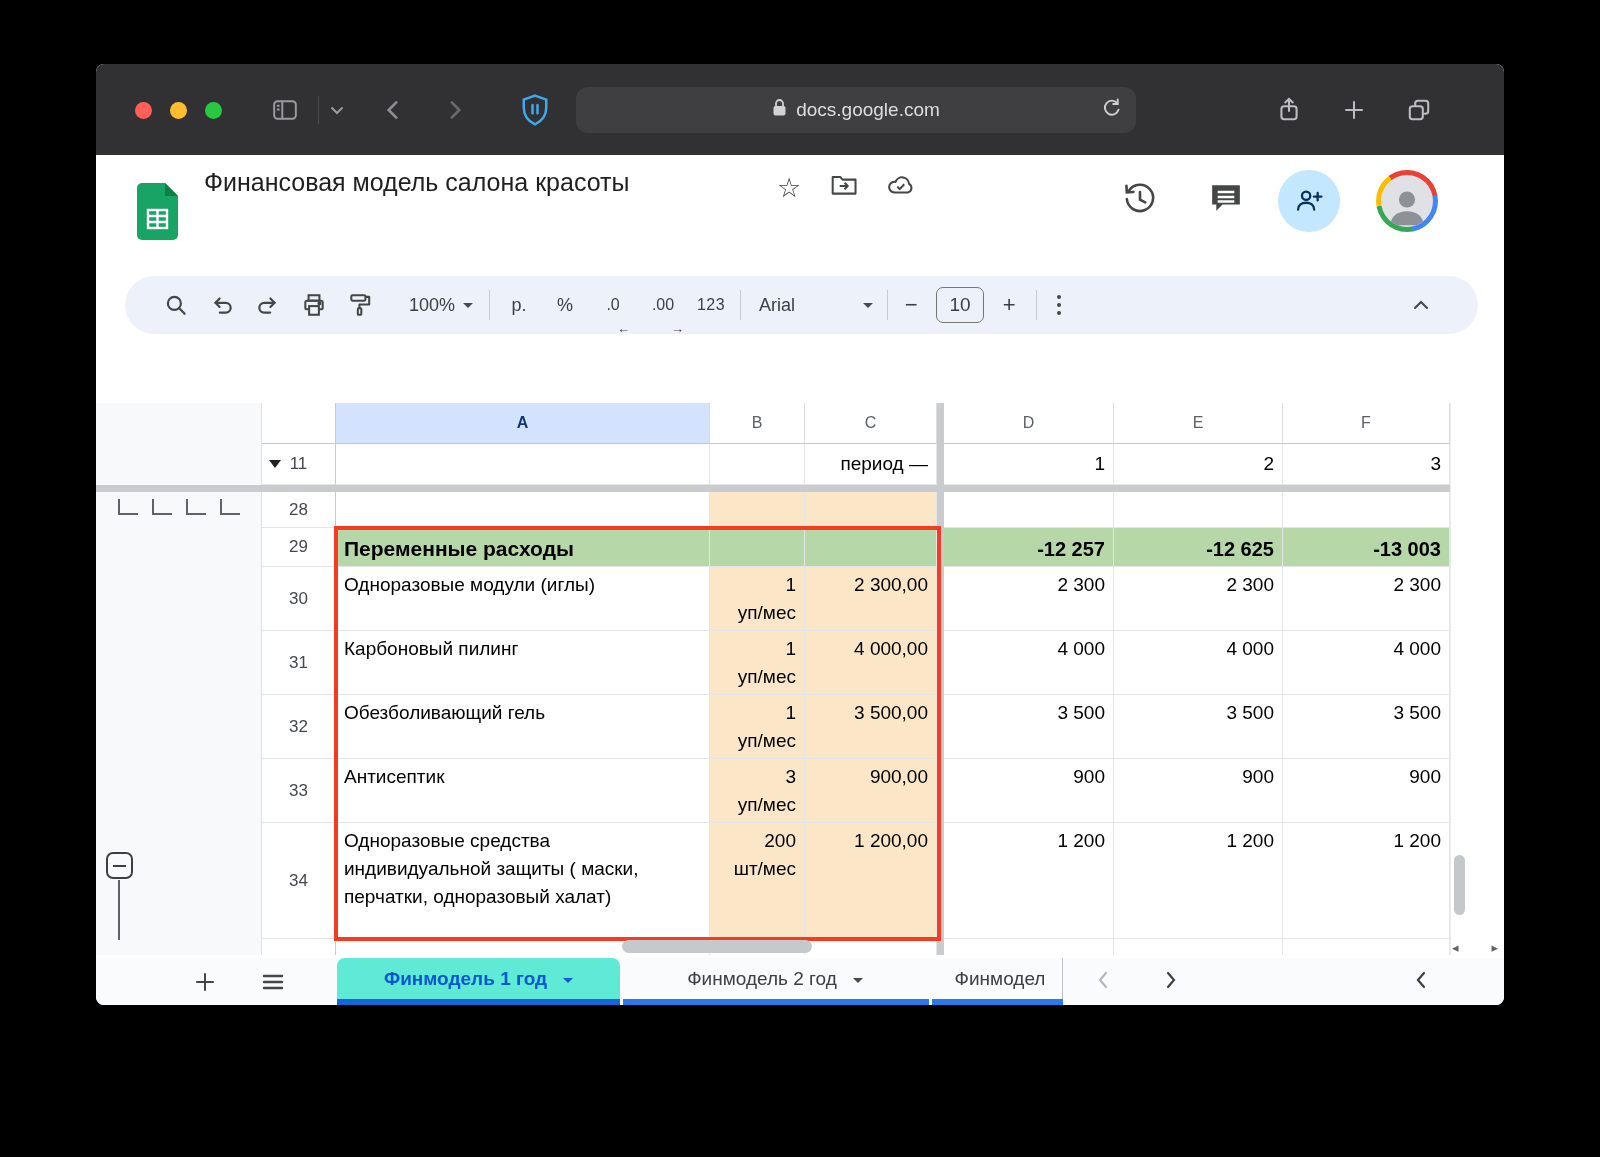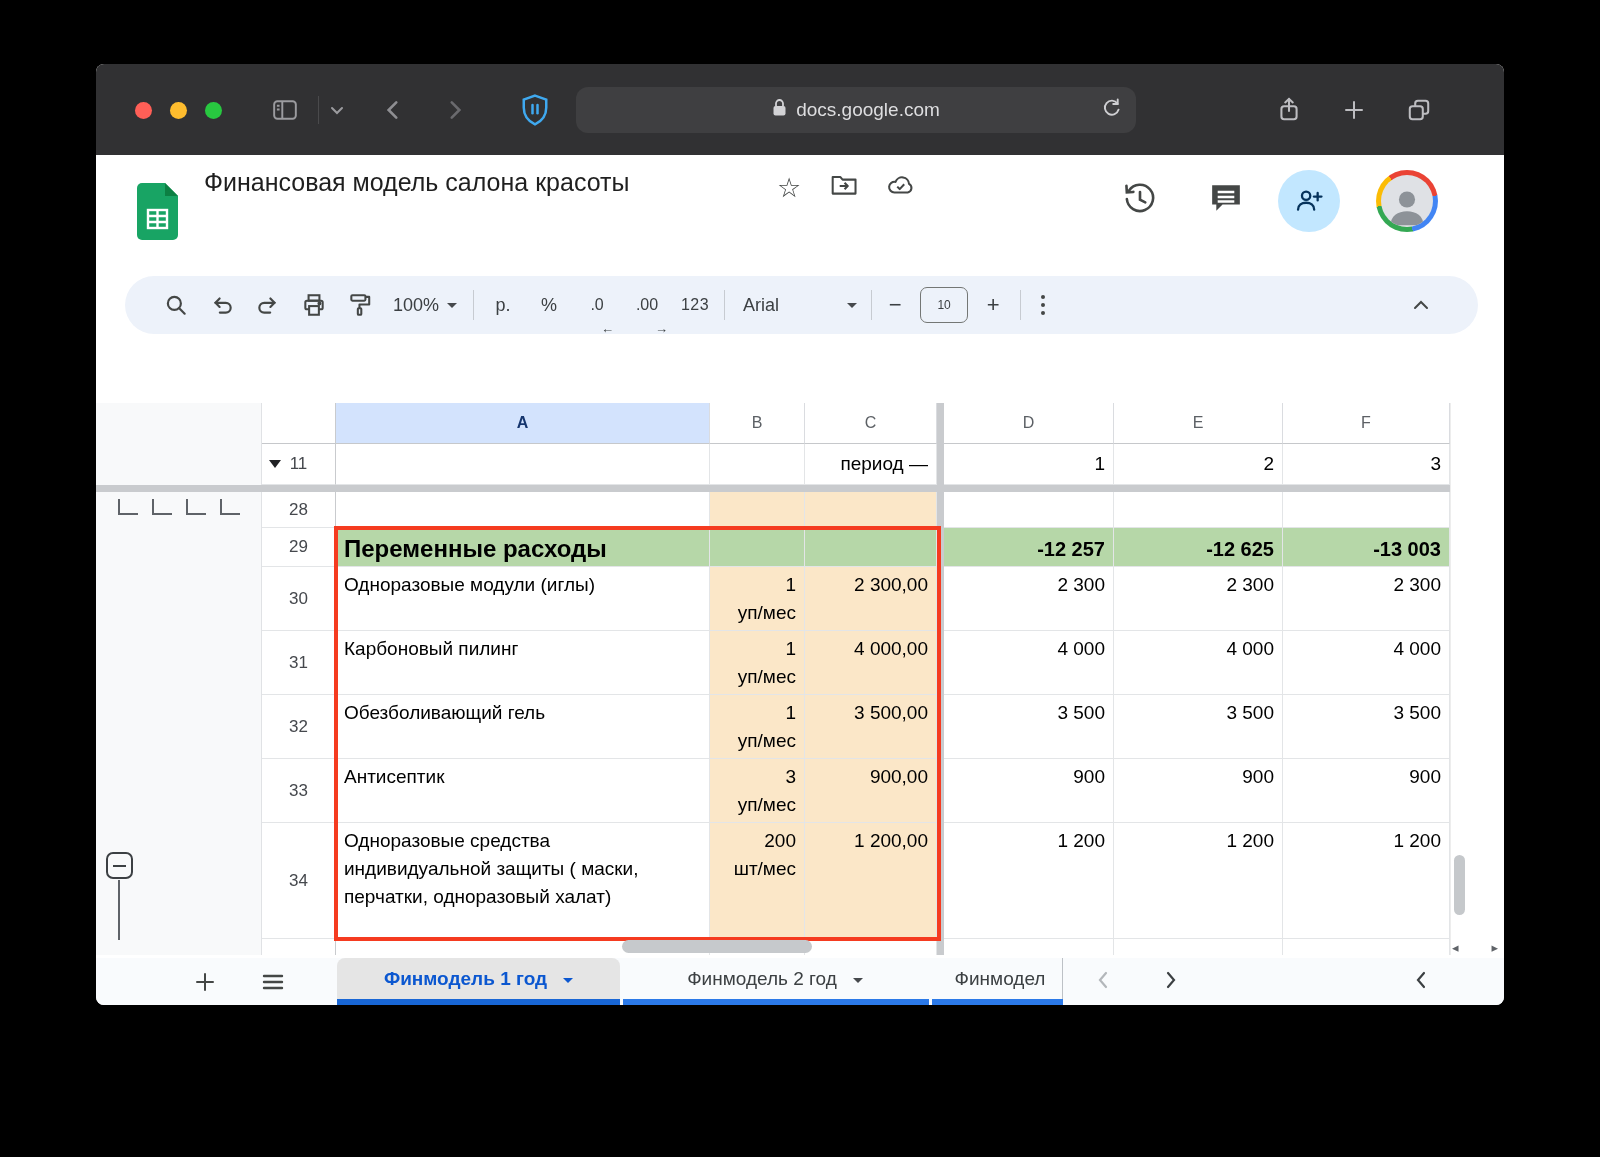--- a/index.html
+++ b/index.html
@@ -30,21 +30,21 @@
   .avatar{position:absolute;left:1280px;top:15px;width:62px;height:62px;border-radius:50%;background:conic-gradient(#ea4335 0 22%,#4285f4 22% 47%,#34a853 47% 72%,#fbbc05 72% 90%,#ea4335 90%);display:flex;align-items:center;justify-content:center}
   .avatar .inner{width:52px;height:52px;border-radius:50%;background:#dfe1e5;display:flex;align-items:flex-end;justify-content:center;overflow:hidden}
 
   
   .toolbar{position:absolute;left:29px;top:212px;width:1353px;height:58px;background:#edf2fa;border-radius:29px;display:flex;align-items:center;color:#3c4043;font-size:18px}
   .tbi{display:flex;align-items:center;justify-content:center;height:40px;min-width:46px}
   .tsep{width:1px;height:30px;background:#c7cbd1;margin:0 6px}
   .car{width:0;height:0;border:5.5px solid transparent;border-top-color:#46494d;margin-left:8px;margin-top:6px}
   .dec{position:relative;font-size:16px;min-width:50px;text-align:center}
   .dec .arr{position:absolute;bottom:-11px;font-size:13px}
-  .fsbox{width:48px;height:36px;border:1.5px solid #747775;border-radius:7px;display:flex;align-items:center;justify-content:center;font-size:12px;margin:0 8px}
+  .fsbox{width:48px;height:36px;border:1.5px solid #747775;border-radius:7px;display:flex;align-items:center;justify-content:center;font-size:19px;margin:0 8px}
   .vdots{display:flex;flex-direction:column;gap:4px;margin:0 14px}
   .vdots i{width:4px;height:4px;border-radius:50%;background:#444746}
 
   
   .fbar{position:absolute;left:0;top:283px;width:1408px;height:56px;background:#fff;border-bottom:1px solid #d7d9dc;display:flex;align-items:center}
   .namebox{width:190px;padding-left:27px;font-size:18px;color:#202124;display:flex;align-items:center}
   .fdiv{width:1px;height:30px;background:#d7d9dc}
   .fx{font-family:"DejaVu Serif",serif;font-style:italic;color:#9aa0a6;font-size:19px;margin-left:22px}
 
   
@@ -68,38 +68,38 @@
   .hdr{height:41px}
   .hdr .c{display:flex;align-items:center;justify-content:center;font-size:16px;color:#5c6065;padding:0;border-right:1px solid #dadce0;border-bottom:1px solid #c6c8cb}
   .hdr .rn{border-bottom:1px solid #c6c8cb}
   .hdr .sel{background:#d3e3fd;color:#16366e;font-weight:700}
   .h41{height:41px}.h36{height:36px}.h39{height:39px}.h64{height:64px}.h116{height:116px}.h16{height:16px}
   .h16 .c,.h16 .rn{border-bottom:none}
   .mid .c{display:flex;align-items:center;justify-content:flex-end;padding-top:0}
   .mid .ca{justify-content:flex-start}
   .cream{background:#fbe7c8}
   .greenc{background:#b6d7a8;font-weight:700}
-  .r29 .ca{font-size:24px;display:flex;align-items:center;justify-content:flex-start}
+  .r29 .ca{font-size:21px;display:flex;align-items:center;justify-content:flex-start}
   .r29 .cd,.r29 .ce,.r29 .cf{font-size:20px;display:flex;align-items:center;justify-content:flex-end}
   .rowcaret{position:absolute;left:7px;top:16px;width:0;height:0;border:6px solid transparent;border-top:8px solid #202124}
   .hspacer{height:7px}
   .hdivbar{position:absolute;left:0;top:82px;width:1354px;height:7px;background:#c9cbce;z-index:3}
   .redbox{position:absolute;left:238px;top:123px;width:607px;height:415px;border:4px solid #f53b20;z-index:5;pointer-events:none}
   .vscroll{position:absolute;left:1354px;top:0;width:18px;height:552px;background:#fff;border-left:1px solid #ededed}
   .vthumb{position:absolute;left:3px;top:452px;width:11px;height:60px;background:#c5c8cb;border-radius:6px}
 
   
   .hthumb{position:absolute;left:526px;top:876px;width:190px;height:13px;background:#c6c9cc;border-radius:7px;z-index:6}
   .scorner{position:absolute;left:1356px;top:874px;width:46px;height:18px;display:flex;align-items:center;justify-content:space-between;color:#5f6368;font-size:13px;z-index:6}
 
   
   .tabbar{position:absolute;left:0;top:894px;width:1408px;height:47px;background:#f9fbfd}
   .tbbtn{position:absolute;top:8px;width:32px;height:32px;display:flex;align-items:center;justify-content:center}
   .tab{position:absolute;top:0;height:42px;display:flex;align-items:center;justify-content:center;font-size:19px;color:#3c4043}
-  .tab.active{background:#e5e5e5;border-radius:8px 8px 0 0;color:#0b57d0;font-weight:700}
+  .tab.active{background:#5eead4;border-radius:8px 8px 0 0;color:#0b57d0;font-weight:700}
   .tab .car{margin-left:16px;margin-top:7px}
   .tab.active .car{border-top-color:#0b57d0}
   .tab.clipped{overflow:hidden;justify-content:center;padding-left:8px;border-right:1.5px solid #bdc1c6;white-space:nowrap}
   .strip{position:absolute;bottom:0;height:6px;z-index:2}
   .navchev{position:absolute;top:12px}
 </style>
 </head>
 <body>
 
 <div class="window">
@@ -261,21 +261,21 @@
           <circle cx="17" cy="10.7" r="0.9" fill="#444746"></circle>
         </svg>
     </span>
     <span class="tbi">
       <svg width="26" height="26" viewBox="0 0 24 24" fill="none" stroke="#444746" stroke-width="1.9" stroke-linejoin="round">
           <rect x="4" y="3" width="13" height="5" rx="1"></rect>
           <path d="M17 4.5 h3.5 v7 h-9 v3.5"></path>
           <rect x="10" y="15" width="3.2" height="6" rx="0.8"></rect>
         </svg>
     </span>
-    <span class="tbi" style="min-width:0;margin-left:10px">
+    <span class="tbi" style="min-width:0;margin-left:26px">
       <span>100%</span>
         <span class="car"></span>
     </span>
     <span class="tsep" style="margin-left:16px"></span>
     <span class="tbi">р.</span>
     <span class="tbi">%</span>
     <span class="tbi dec">
       <span>.0</span>
         <span class="arr" style="right:8px">←</span>
     </span>

